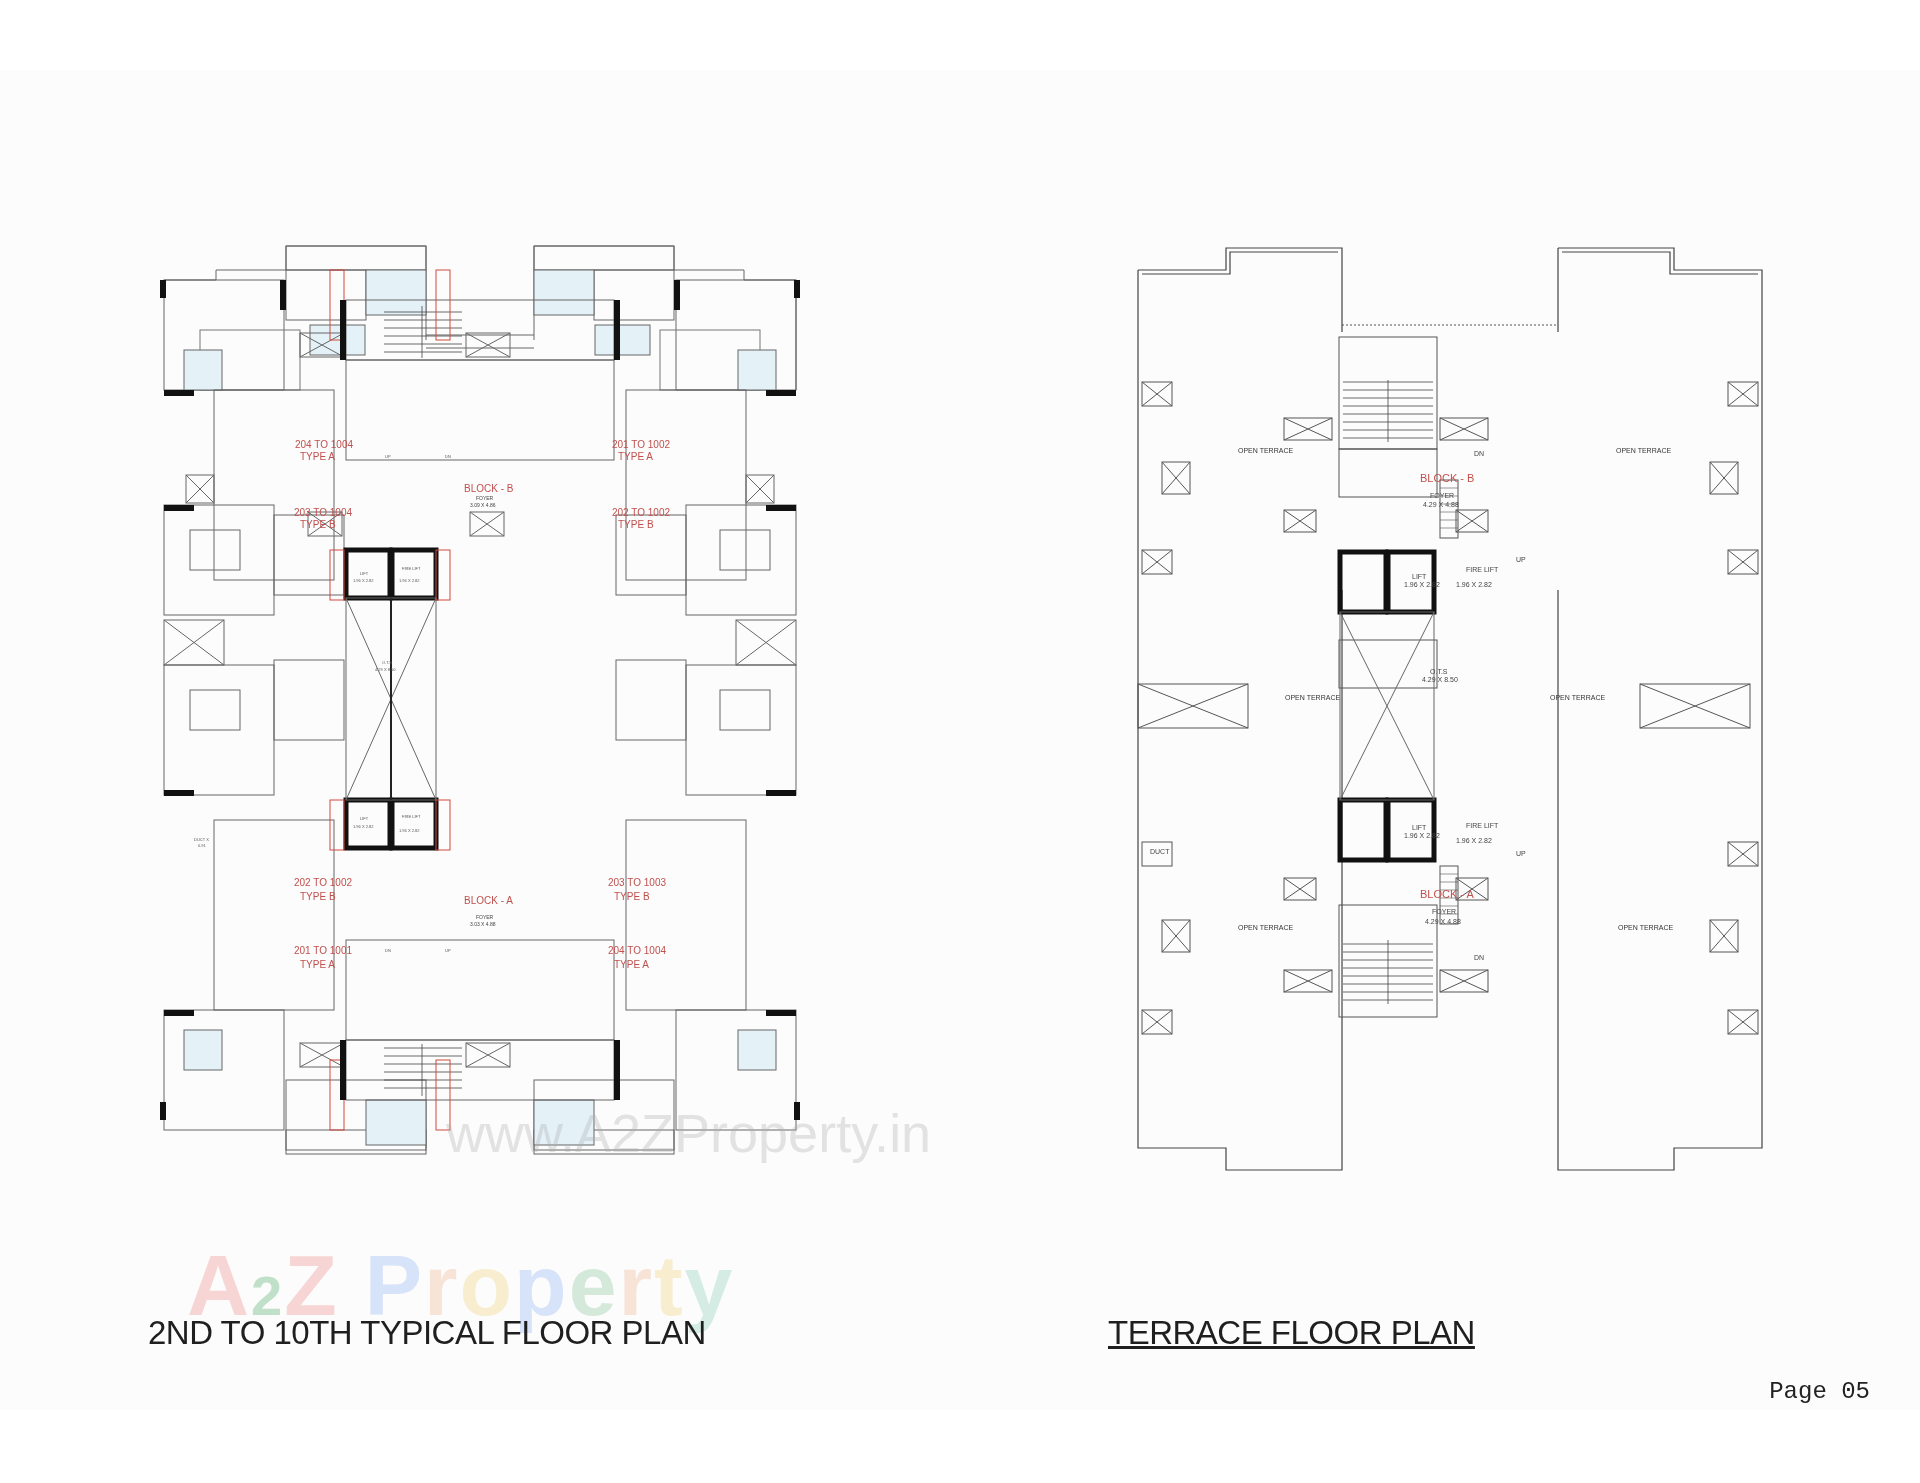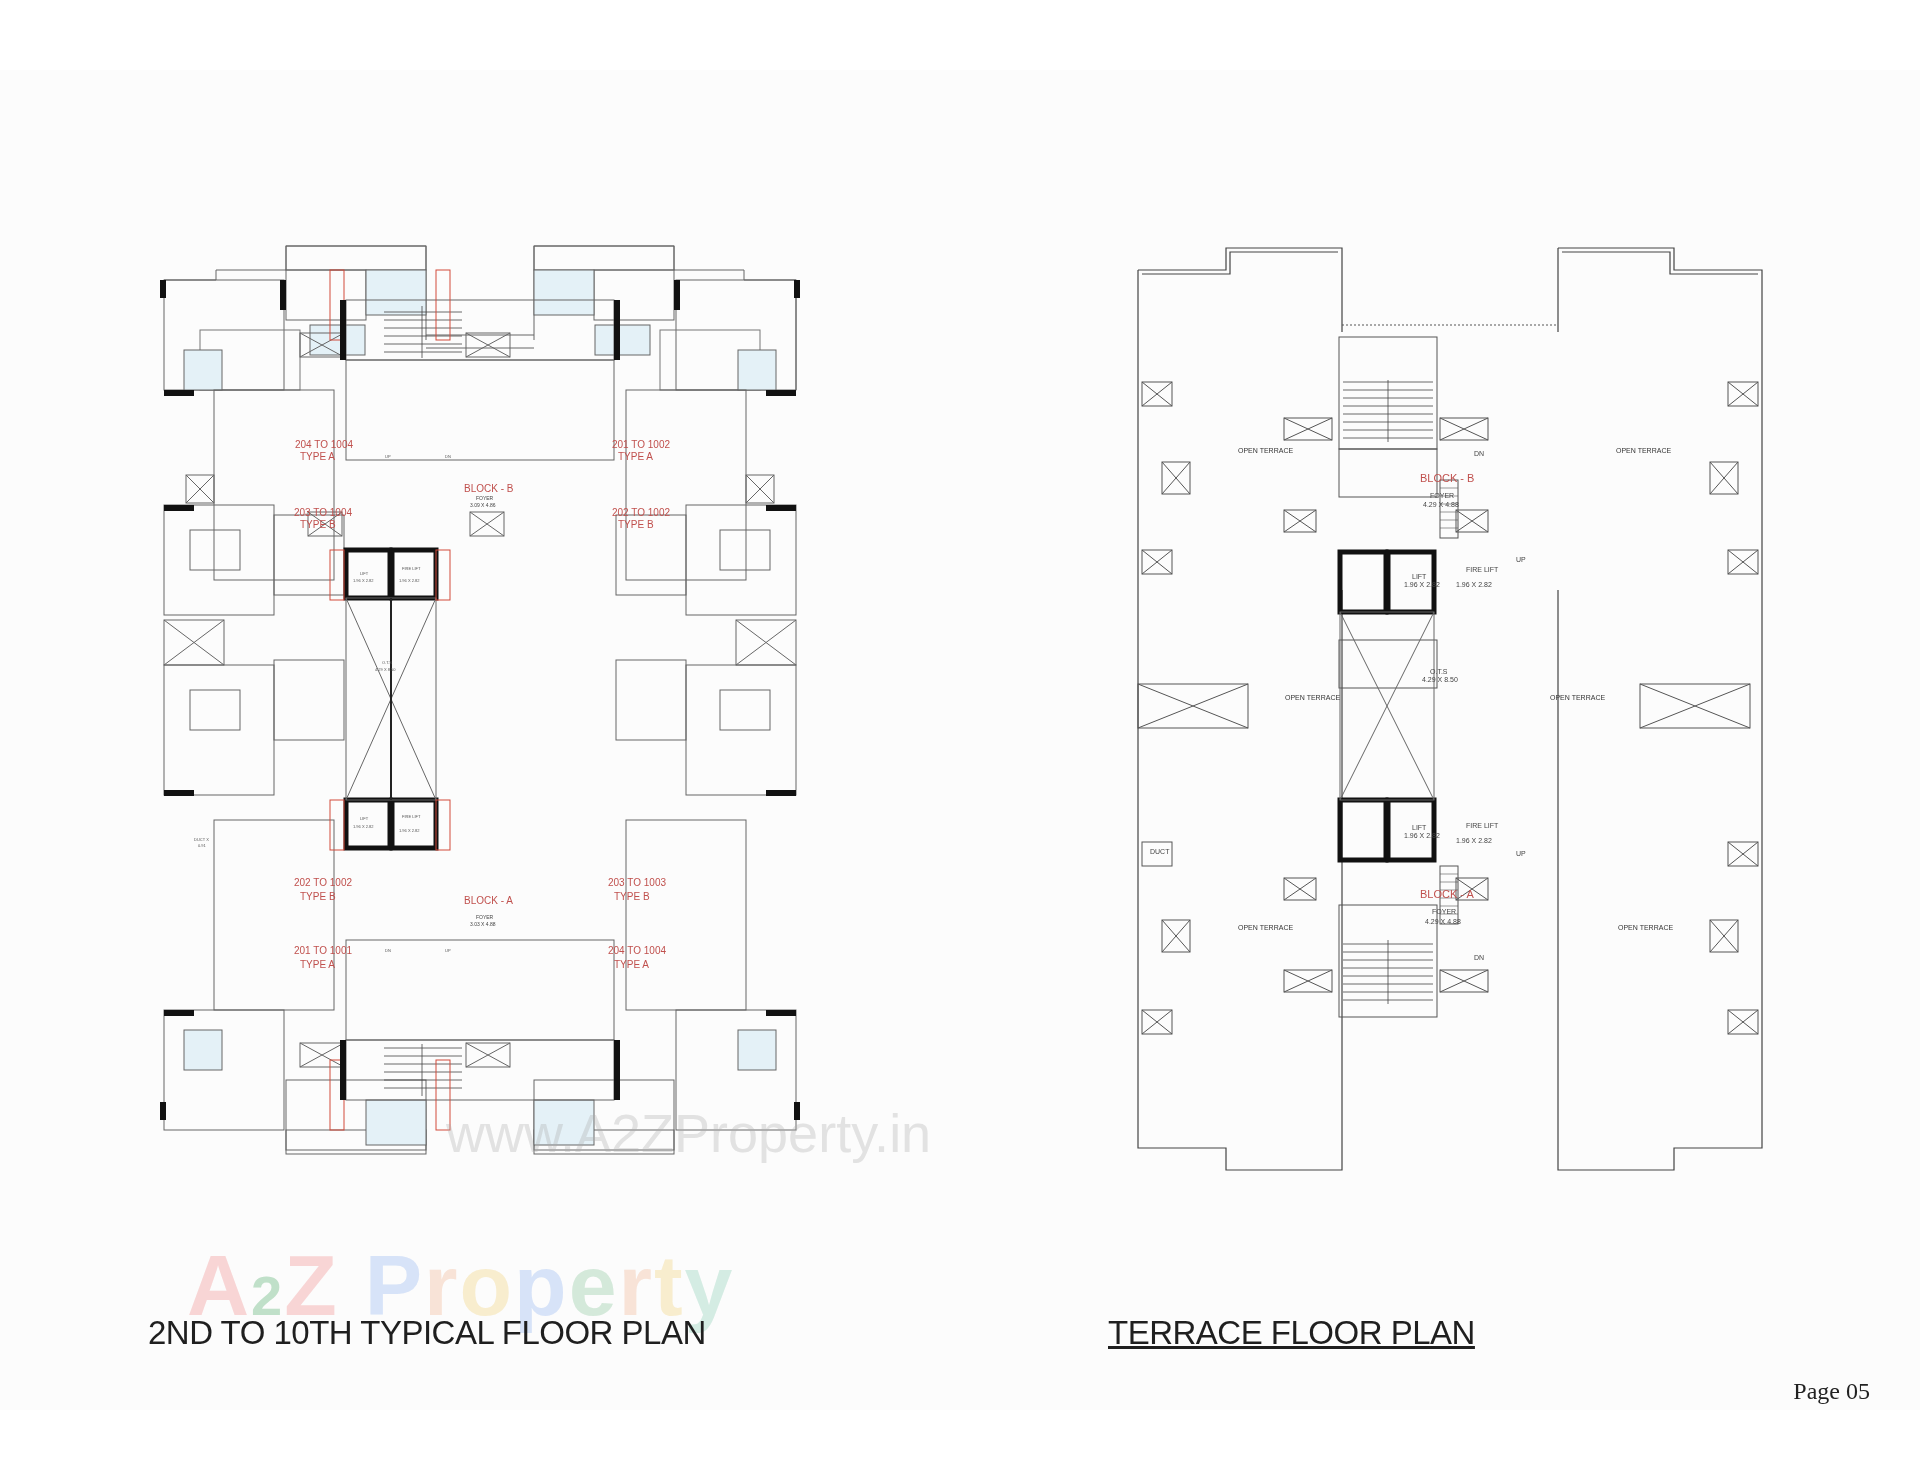--- a/index.html
+++ b/index.html
@@ -1,20 +1,20 @@
 <!DOCTYPE html>
 <html><head>
 <meta charset="utf-8">
 <style>
   html, body { margin:0; padding:0; }
   body { width:1920px; height:1483px; background:#ffffff; position:relative; overflow:hidden; font-family:"Liberation Sans", sans-serif; }
   .page { position:absolute; left:0; top:70px; width:1920px; height:1340px; background:#fcfcfc; }
   .plan-svg { position:absolute; }
   .caption { position:absolute; font-family:"Liberation Sans", sans-serif; font-size:33px; color:#1f1f1f; letter-spacing:-0.5px; white-space:nowrap;margin-top:36px; }
-  .page-number { position:absolute; right:50px; top:1378px; font-family:Liberation Serif, serif; font-size:24px; color:#222; }
+  .page-number { position:absolute; right:50px; top:1378px; font-family:Liberation Mono, monospace; font-size:24px; color:#222; }
   .watermark-url { position:absolute; left:398px; top:1102px; font-size:54px; color:rgba(170,170,170,0.32); letter-spacing:0px; white-space:nowrap; pointer-events:none;margin-left:48px; }
   .watermark-logo { position:absolute; left:168px; top:1236px; font-size:86px; font-weight:bold; white-space:nowrap; pointer-events:none; letter-spacing:2px;margin-left:19px; }
   .wm-a { color:rgba(240,140,140,0.35); }
   .wm-2 { color:rgba(120,190,140,0.45); font-size:56px; }
   .wm-z { color:rgba(240,140,140,0.35); }
   .wm-p { color:rgba(130,170,240,0.3); }
   .wm-r { color:rgba(240,170,130,0.3); }
   .wm-o { color:rgba(240,210,120,0.35); }
   .wm-o2 { color:rgba(130,170,240,0.3); }
   .wm-e { color:rgba(120,190,140,0.3); }

